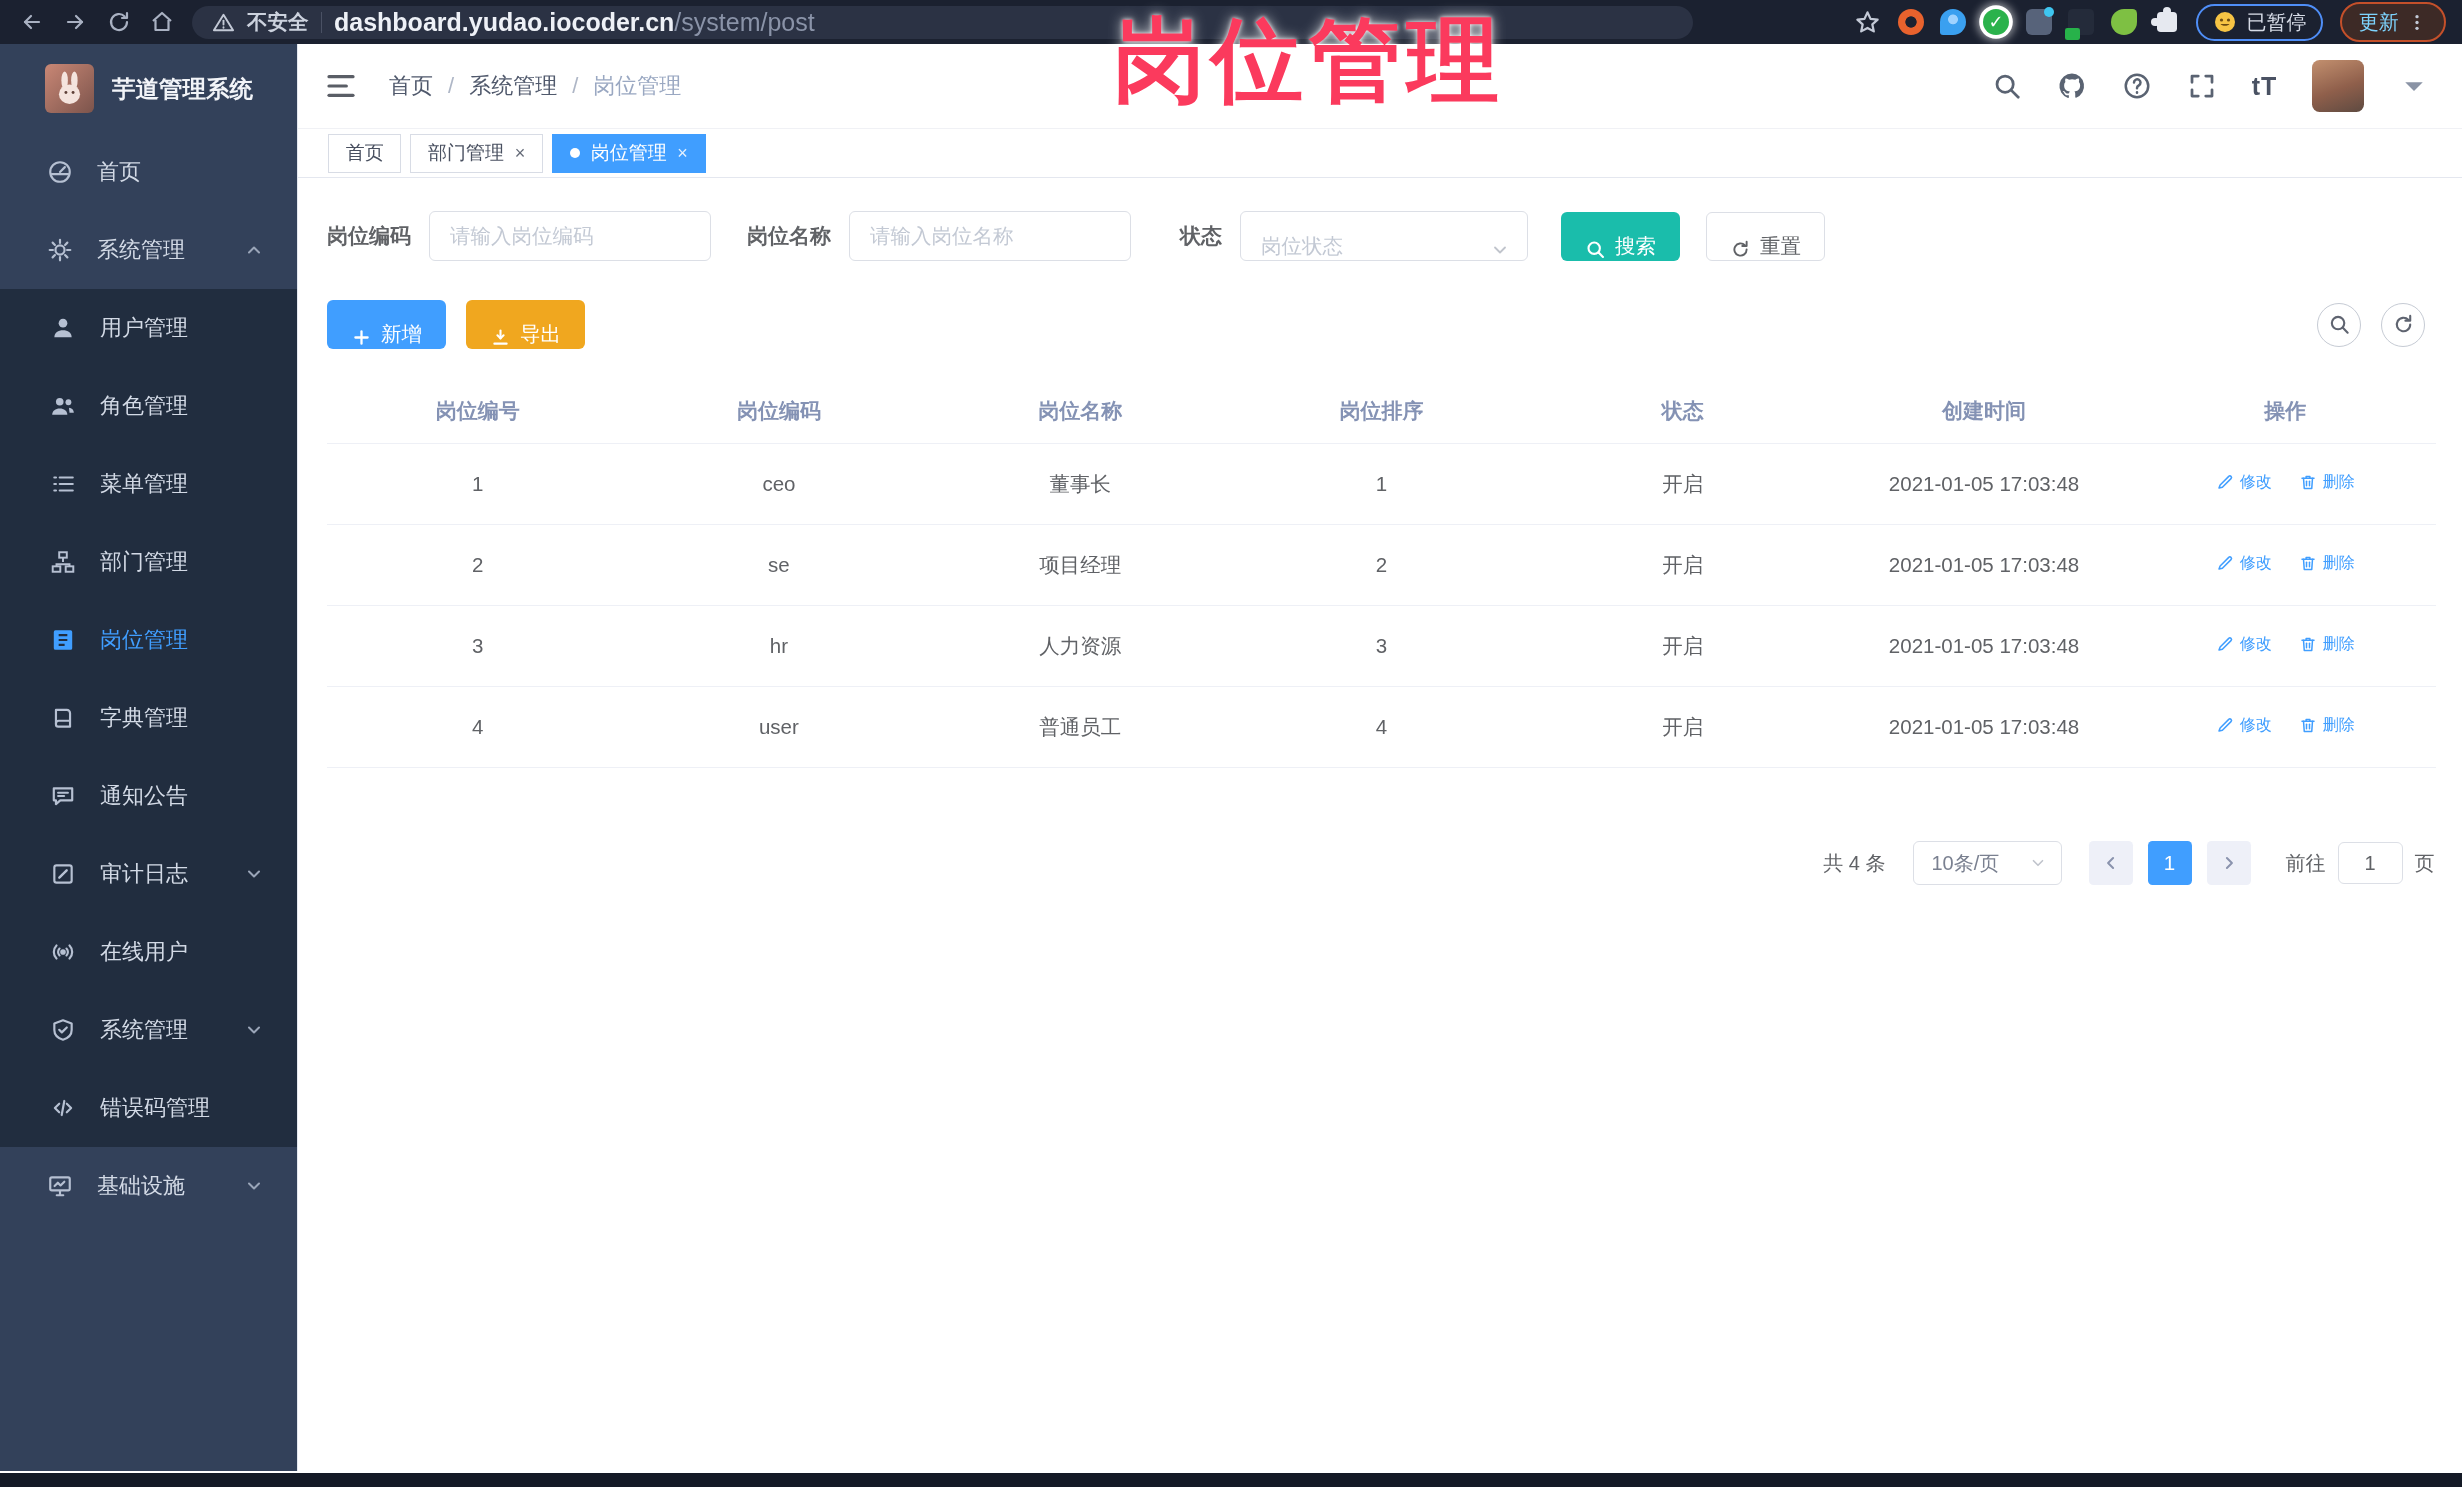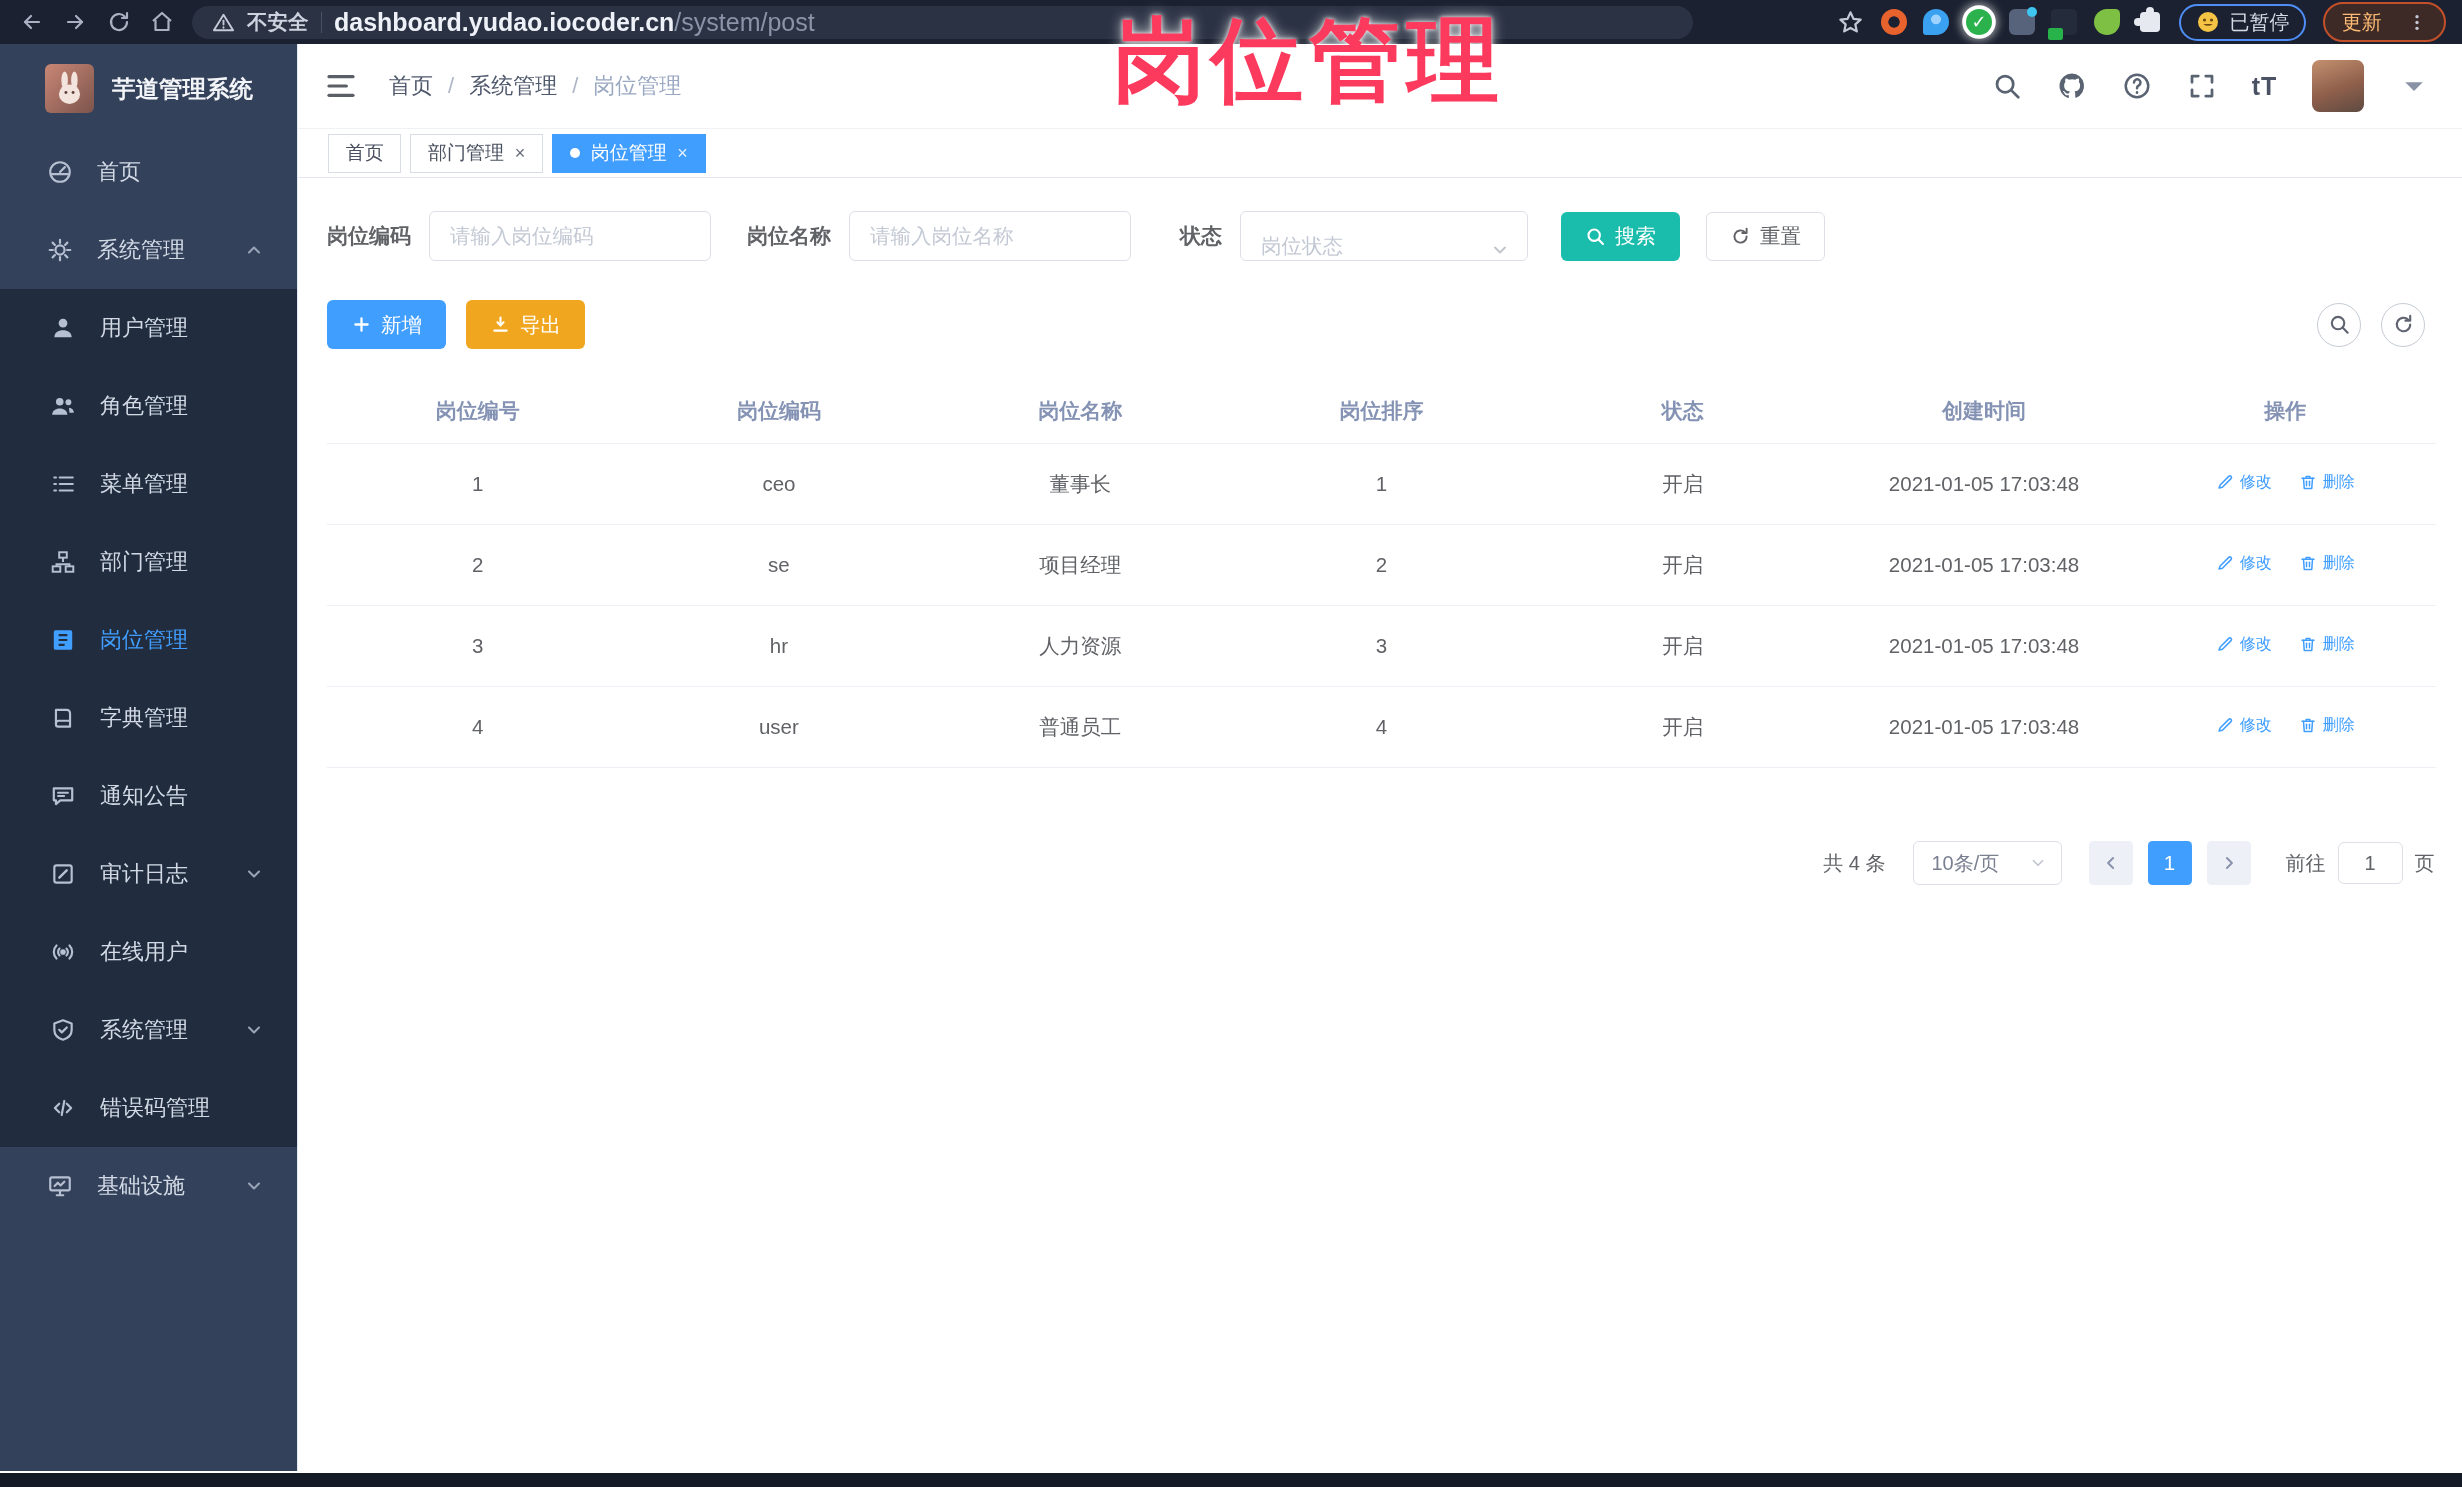--- a/index.html
+++ b/index.html
@@ -31,21 +31,21 @@
   .ext-gray { background:#57637a; border-radius:6px; }
   .ext-gray:after { content:""; position:absolute; right:-2.3px; top:-2.3px; width:10px; height:10px; border-radius:50%; background:#3ec6f0; }
   .ext-darkbadge { background:#242b3a; border-radius:4.5px; }
   .ext-darkbadge:after { content:""; position:absolute; left:-3px; bottom:-4.5px; width:15px; height:12px; border-radius:2.3px; background:#27b24a; }
   .ext-leaf { background:#7ec043; border-radius:50% 4.5px 50% 50%; }
   .puzzle { width:20px; height:20px; background:#e6e9f0; border-radius:3.8px; position:relative; margin:3px; }
   .puzzle:before { content:""; position:absolute; top:-5.3px; left:6px; width:8.3px; height:8.3px; border-radius:50%; background:#e6e9f0; }
   .puzzle:after { content:""; position:absolute; left:-5.3px; top:6px; width:8.3px; height:8.3px; border-radius:50%; background:#e6e9f0; }
   .paused-pill { display:flex; align-items:center; gap:9px; border:2.3px solid #4f8ef7; border-radius:21px; padding:3px 15px; color:#d6dbe6; font-size:20px; }
   .face { width:24px; height:24px; flex:none; }
-  .update-btn { display:flex; align-items:center; gap:25px; background:#3d2a26; border:2.3px solid #c4502a; border-radius:20px; padding:4.5px 16.7px; color:#fdba74; font-size:20px; }
+  .update-btn { display:flex; align-items:center; gap:8px; background:#3d2a26; border:2.3px solid #c4502a; border-radius:20px; padding:4.5px 16.7px; color:#7dd3fc; font-size:20px; }
   .kebab { color:#d8825a; width:20px; }
 
   
   .app { display:flex; height:1427px; }
   .sidebar { width:297px; background:#33415a; display:flex; flex-direction:column; flex:none; }
   .logo-row { height:89px; display:flex; align-items:center; padding-left:45px; gap:18px; }
   .logo-img { width:49px; height:49px; border-radius:6px; background:linear-gradient(135deg,#c98775,#7c544c); display:flex; align-items:center; justify-content:center; overflow:hidden; flex:none; }
   .logo-img svg { width:39px; height:39px; }
   .app-title { font-size:23.5px; font-weight:bold; color:#f2f4f8; }
   .side-item { height:78px; display:flex; align-items:center; padding-left:47px; gap:24px; font-size:22px; color:#d3dae6; cursor:pointer; }
@@ -79,21 +79,21 @@
 
   
   .content { flex:1; padding:33px 26px 0 29px; position:relative; }
   .filter-row { display:flex; align-items:center; font-size:21px; color:#606266; }
   .f-label { font-weight:bold; margin-right:18px; }
   .f-input { width:282px; height:50px; border:1.5px solid #dcdfe6; border-radius:6px; padding:0 20px; font-size:20.5px; color:#606266; outline:none; margin-right:36px; font-family:inherit; }
   .f-input::placeholder { color:#c3c9d4; }
   .f-select { width:288px; height:50px; border:1.5px solid #dcdfe6; border-radius:6px; padding:0 16.7px 0 20px; display:flex; align-items:flex-end; justify-content:space-between; color:#c3c9d4; font-size:20.5px; margin-right:33px; cursor:pointer; }
   .f-select .chevd { width:20px; height:20px; color:#c0c4cc; }
   .gap-lg { margin-right:49px; }
-  .btn { height:49px; border-radius:6px; display:inline-flex; align-items:center; justify-content:center; gap:9px; font-size:20.5px; padding:0 23px; border:1.5px solid transparent; cursor:pointer; font-family:inherit; }
+  .btn { height:49px; border-radius:6px; display:inline-flex; align-items:flex-end; justify-content:center; gap:9px; font-size:20.5px; padding:0 23px; border:1.5px solid transparent; cursor:pointer; font-family:inherit; }
   .btn .ic { width:21px; height:21px; }
   .btn-search { background:#1abdab; color:#fff; margin-right:26px; }
   .btn-reset { background:#fff; border-color:#dcdfe6; color:#606266; }
   .toolbar-row { margin-top:39px; display:flex; align-items:center; gap:20px; }
   .btn-add { background:#409eff; color:#fff; }
   .btn-export { background:#f0a71f; color:#fff; }
   .circle-btns { margin-left:auto; display:flex; gap:20px; margin-right:10.6px; }
   .circle-btn { width:44px; height:44px; border-radius:50%; border:1.5px solid #c6cbd4; background:#fff; display:flex; align-items:center; justify-content:center; color:#5f6470; cursor:pointer; }
   .circle-btn .ic { width:23px; height:23px; }
 

